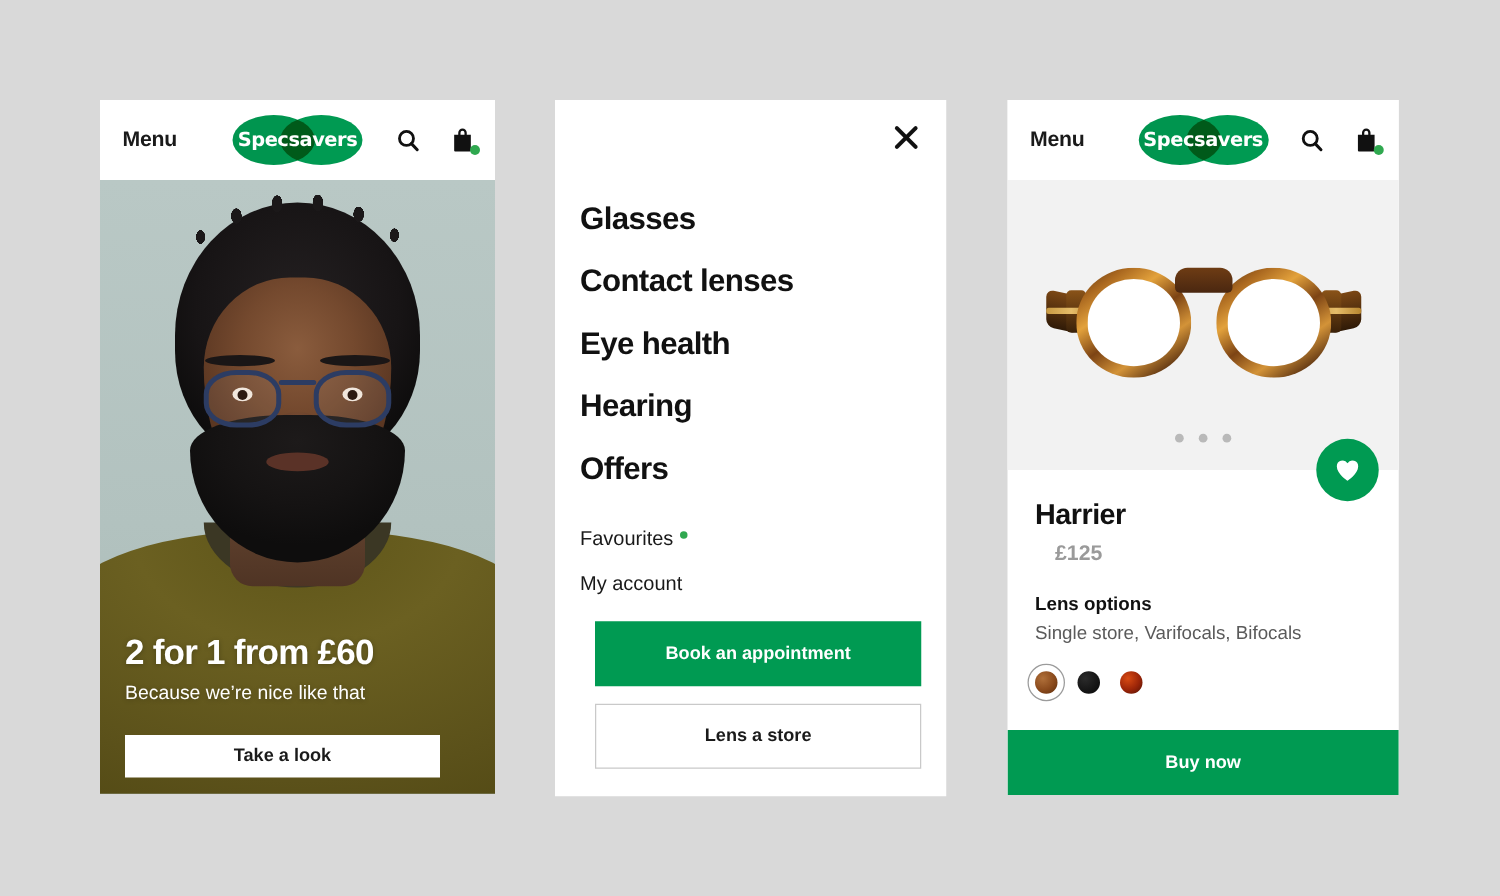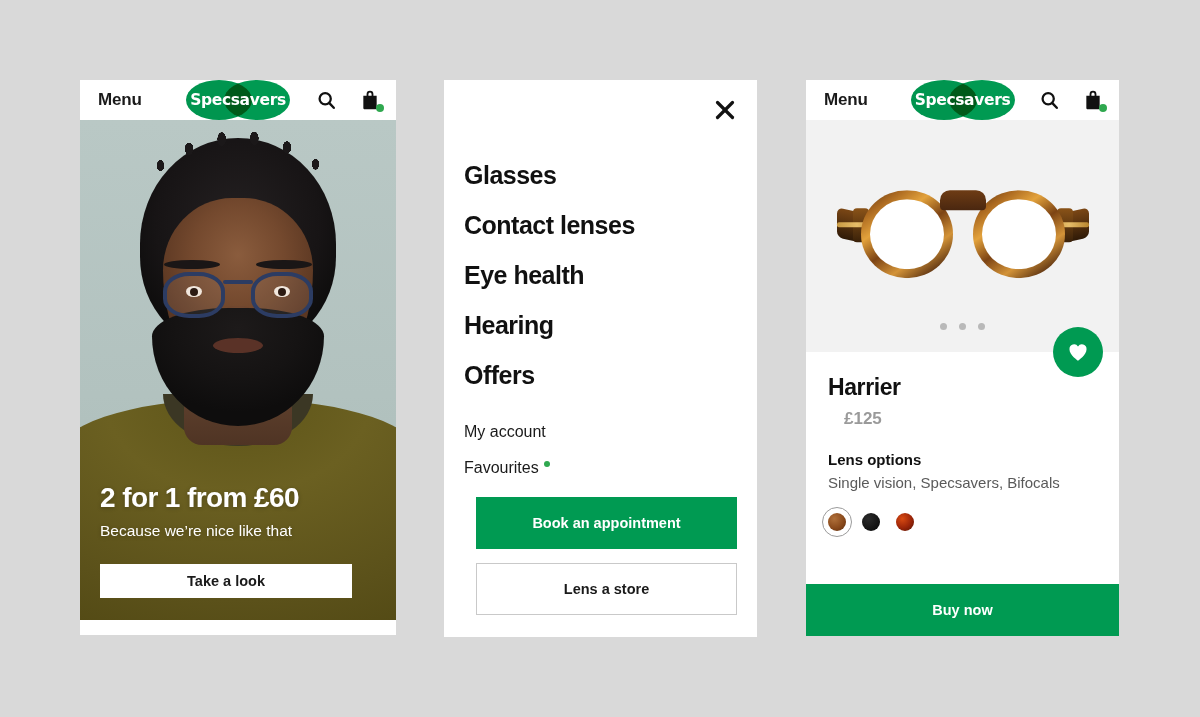--- a/index.html
+++ b/index.html
@@ -22,21 +22,21 @@
     background: #ffffff;
     overflow: hidden;
   }
   #panel-home    { left: 80px;  top: 80px; width: 316px; height: 555px; }
   #panel-menu    { left: 444px; top: 80px; width: 313px; height: 557px; }
   #panel-product { left: 806px; top: 80px; width: 313px; height: 556px; }
 
   
   .appbar {
     position: relative;
-    height: 40px;
+    height: 64px;
     background: #fff;
     display: flex;
     align-items: center;
     padding: 0 15px 0 18px;
   }
   .menu-label {
     font-size: 17px;
     font-weight: 700;
     color: #1a1a1a;
     letter-spacing: -0.2px;
@@ -481,25 +481,25 @@
       <ul class="nav-primary">
         <li>Glasses</li>
         <li>Contact lenses</li>
         <li>Eye health</li>
         <li>Hearing</li>
         <li>Offers</li>
       </ul>
 
       <ul class="nav-secondary">
         <li>
-          <span>My account</span>
+          <span>Favourites</span>
+          <span class="fav-dot"></span>
         </li>
         <li>
-          <span>Favourites</span>
-          <span class="fav-dot"></span>
+          <span>My account</span>
         </li>
       </ul>
     </div>
 
     <div class="menu-actions">
       <button class="btn-green">Book an appointment</button>
       <button class="btn-outline">Lens a store</button>
     </div>
   </div>
 
@@ -554,21 +554,21 @@
         <svg width="22" height="20" viewBox="0 0 24 22">
           <path d="M12 20.5S2.6 14.3 2.6 7.9A5.1 5.1 0 0 1 12 5a5.1 5.1 0 0 1 9.4 2.9c0 6.4-9.4 12.6-9.4 12.6z" fill="#fff"></path>
         </svg>
       </div>
     </div>
 
     <div class="product-info">
       <h2 class="product-name">Harrier</h2>
       <p class="product-price">£125</p>
       <p class="lens-heading">Lens options</p>
-      <p class="lens-values">Single vision, Specsavers, Bifocals</p>
+      <p class="lens-values">Single store, Varifocals, Bifocals</p>
 
       <div class="swatches">
         <span class="swatch selected" style="background: radial-gradient(circle at 35% 32%, #b0703a 0%, #8a4a1c 55%, #5a2c0c 100%);"></span>
         <span class="swatch" style="background: radial-gradient(circle at 35% 32%, #2b2b2b 0%, #111111 70%);"></span>
         <span class="swatch" style="background: radial-gradient(circle at 35% 32%, #d84a12 0%, #9a2408 55%, #4d1204 100%);"></span>
       </div>
     </div>
 
     <button class="buy-bar">Buy now</button>
   </div>

